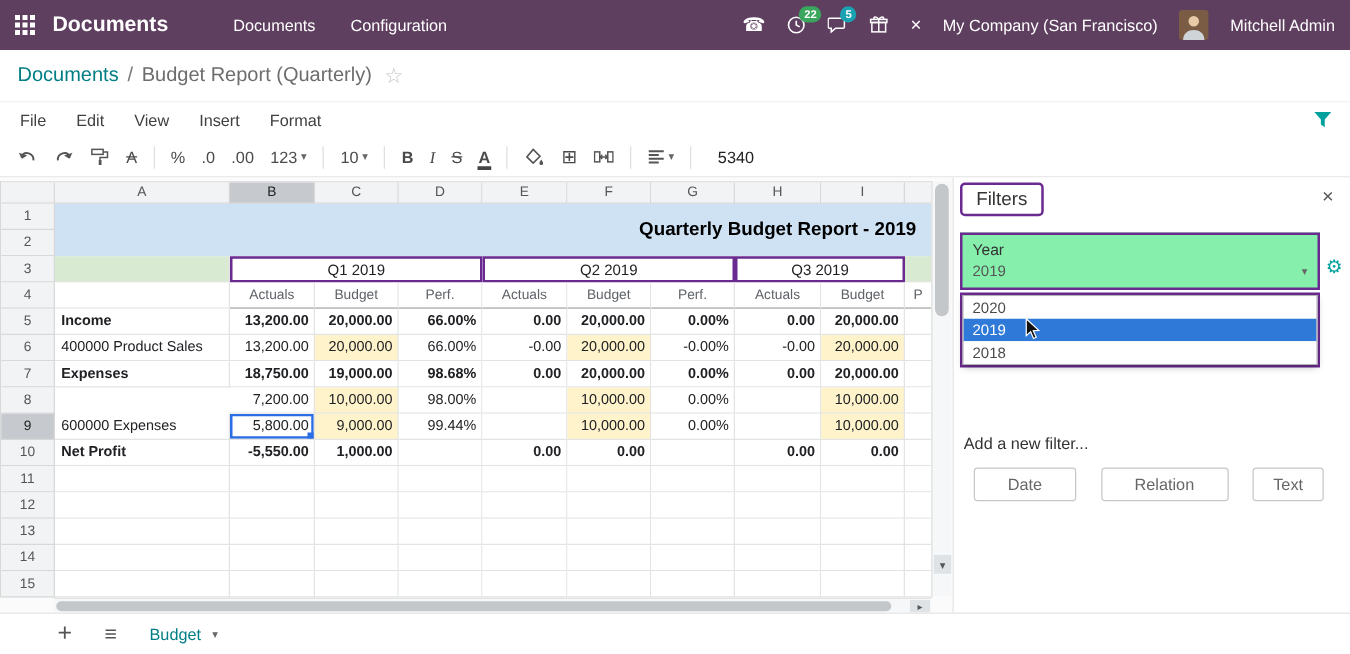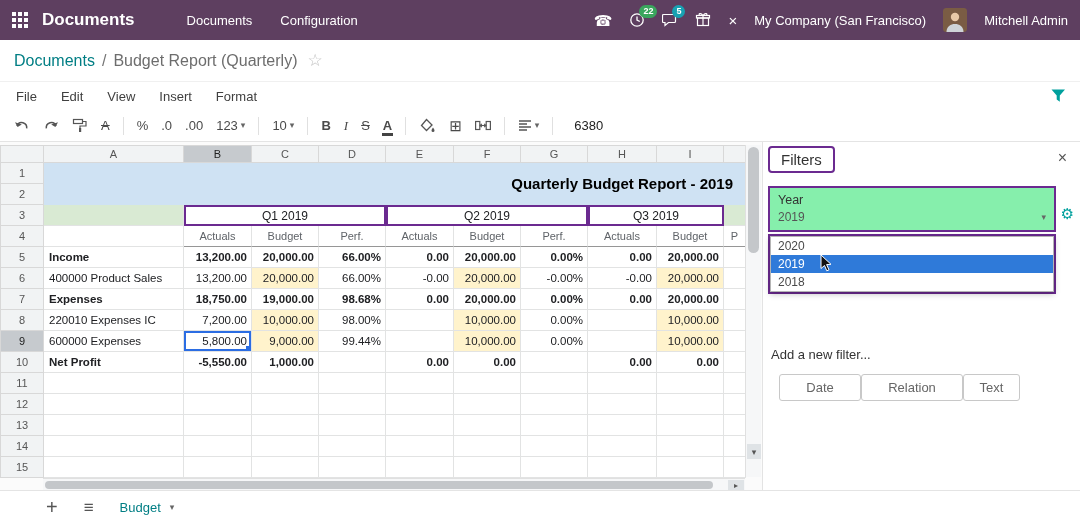--- a/index.html
+++ b/index.html
@@ -80,21 +80,21 @@
   .year-box{position:absolute;left:5px;top:44px;width:288px;border:2px solid #6b2a90;padding:5px 8px 6px;background:#86efac}
   .year-label{font-size:12.5px;color:#333}
   .year-row{display:flex;justify-content:space-between;align-items:center;margin-top:3px;font-size:12px;color:#555}
   .gear{position:absolute;right:6px;top:64px;color:#00a09d;font-size:15px;line-height:1}
   .opts{position:absolute;left:5px;top:92px;width:288px;border:2px solid #6b2a90;background:#fff}
   .opts-list{border:1px solid #b5b5b5;box-shadow:0 2px 6px rgba(0,0,0,.25)}
   .opt{height:18px;line-height:18px;padding-left:7px;font-size:12px;color:#4a4a4a;background:#fff}
   .opt.sel{background:#2f7ad9;color:#fff}
   .cursor{position:absolute;left:57px;top:112px;z-index:5}
   .add-filter{position:absolute;left:8px;top:205px;font-size:13px;color:#333}
-  .fbtns{position:absolute;left:16px;top:232px;width:280px;display:flex;}
+  .fbtns{position:absolute;left:16px;top:232px;width:280px;display:flex;justify-content:space-between}
   .fbtn{height:27px;background:#fff;border:1px solid #c8c8c8;border-radius:3px;color:#666;font-size:13px;font-family:inherit}
   .fbtn.b1{width:82px}.fbtn.b2{width:102px}.fbtn.b3{width:57px}
 
   
   .bottombar{position:absolute;left:0;top:490px;right:0;height:33px;background:#fff;border-top:1px solid #e4e4e4;display:flex;align-items:center;gap:26px;padding-left:46px}
   .bb-plus{font-size:20px;color:#555;line-height:1}
   .bb-menu{font-size:17px;color:#555;line-height:1}
   .bb-tab{display:flex;align-items:center;gap:9px;font-size:13px}
   .bb-tab .name{color:#017e84}
 </style>
@@ -248,21 +248,21 @@
           <g stroke="#555" stroke-width="1.5">
             <line x1="1" y1="2" x2="13" y2="2"></line>
             <line x1="1" y1="5" x2="9" y2="5"></line>
             <line x1="1" y1="8" x2="13" y2="8"></line>
             <line x1="1" y1="11" x2="9" y2="11"></line>
           </g>
         </svg>
       <span class="caret">▾</span>
     </span>
     <span class="tsep"></span>
-    <span class="formula-val">6380</span>
+    <span class="formula-val">5340</span>
   </div>
 
   <div class="grid-area">
     <div id="sheet">
         <div class="c hdr" style="grid-area: 1 / 1;"></div>
         <div class="c hdr" style="grid-area: 1 / 2;">A</div>
         <div class="c hdr hl" style="grid-area: 1 / 3;">B</div>
         <div class="c hdr" style="grid-area: 1 / 4;">C</div>
         <div class="c hdr" style="grid-area: 1 / 5;">D</div>
         <div class="c hdr" style="grid-area: 1 / 6;">E</div>
@@ -325,21 +325,20 @@
         <div class="c lbl bold" style="grid-area: 8 / 2;">Expenses</div>
         <div class="c num bold" style="grid-area: 8 / 3;">18,750.00</div>
         <div class="c num bold" style="grid-area: 8 / 4;">19,000.00</div>
         <div class="c num bold" style="grid-area: 8 / 5;">98.68%</div>
         <div class="c num bold" style="grid-area: 8 / 6;">0.00</div>
         <div class="c num bold" style="grid-area: 8 / 7;">20,000.00</div>
         <div class="c num bold" style="grid-area: 8 / 8;">0.00%</div>
         <div class="c num bold" style="grid-area: 8 / 9;">0.00</div>
         <div class="c num bold" style="grid-area: 8 / 10;">20,000.00</div>
         <div class="c" style="grid-area: 8 / 11;"></div>
-        <div class="c lbl" style="grid-area: 9 / 2;">220010 Expenses IC</div>
         <div class="c num" style="grid-area: 9 / 3;">7,200.00</div>
         <div class="c num yellow" style="grid-area: 9 / 4;">10,000.00</div>
         <div class="c num" style="grid-area: 9 / 5;">98.00%</div>
         <div class="c num" style="grid-area: 9 / 6;"></div>
         <div class="c num yellow" style="grid-area: 9 / 7;">10,000.00</div>
         <div class="c num" style="grid-area: 9 / 8;">0.00%</div>
         <div class="c num" style="grid-area: 9 / 9;"></div>
         <div class="c num yellow" style="grid-area: 9 / 10;">10,000.00</div>
         <div class="c" style="grid-area: 9 / 11;"></div>
         <div class="c lbl" style="grid-area: 10 / 2;">600000 Expenses</div>

